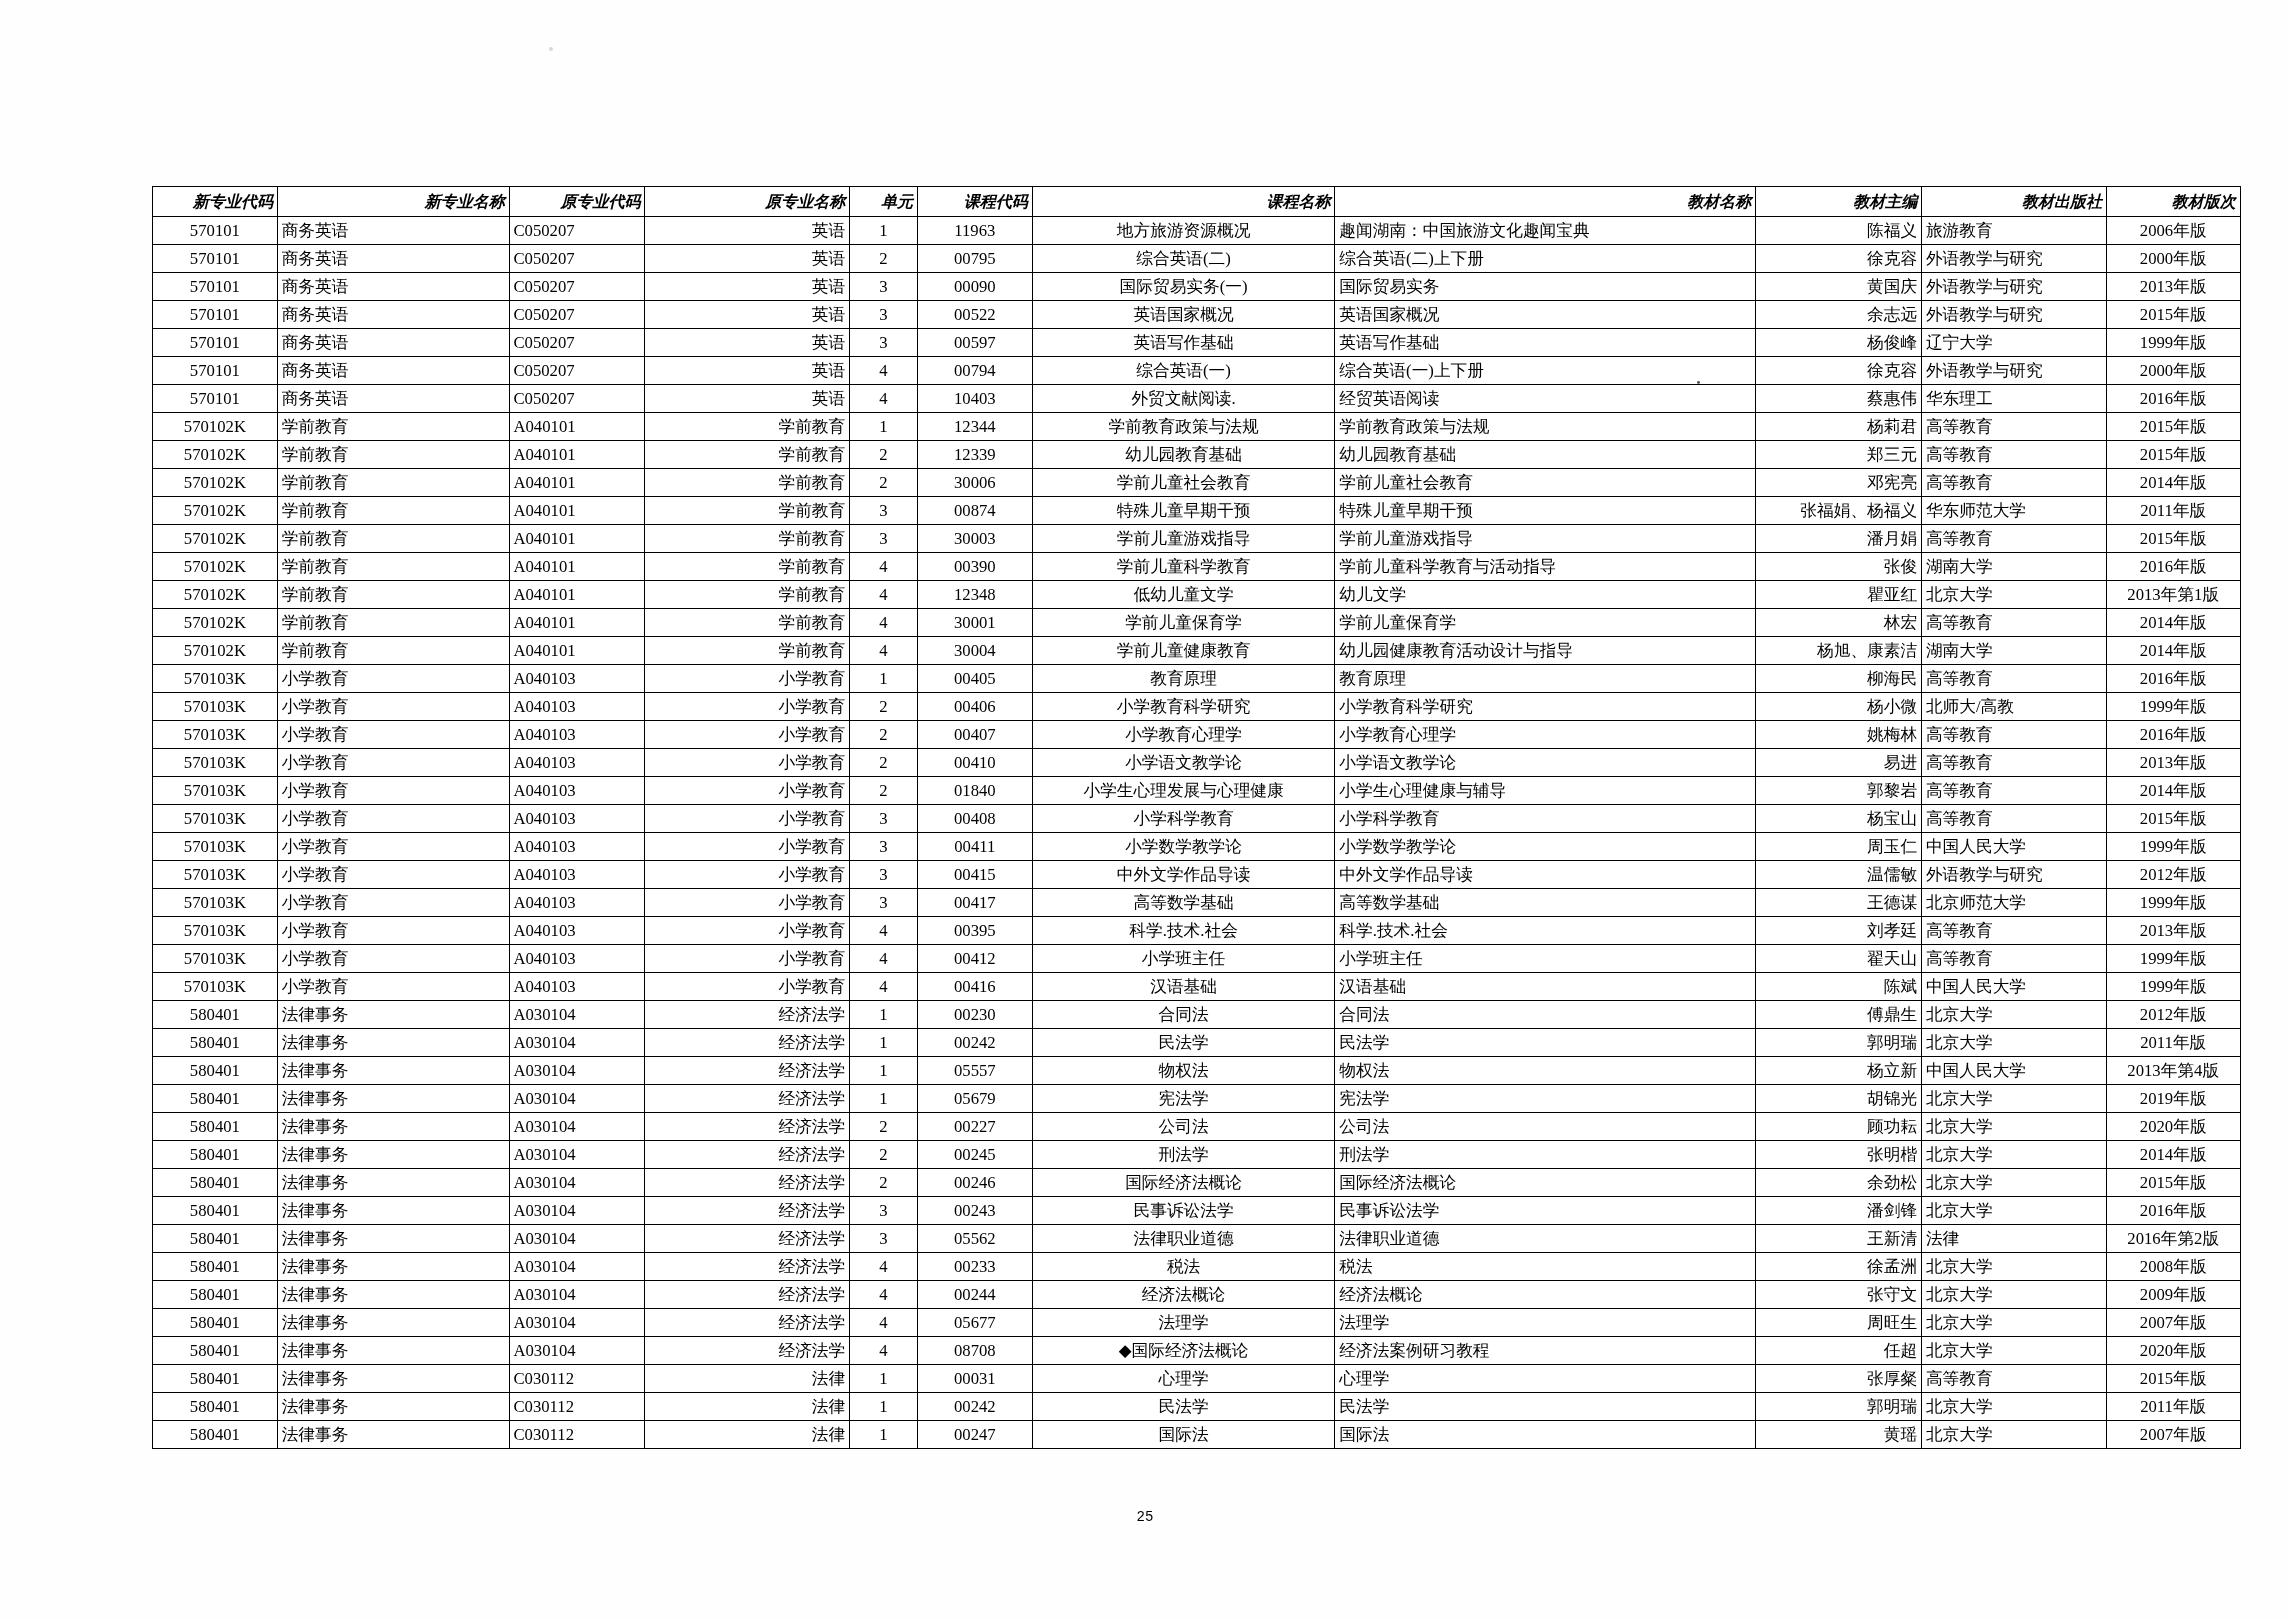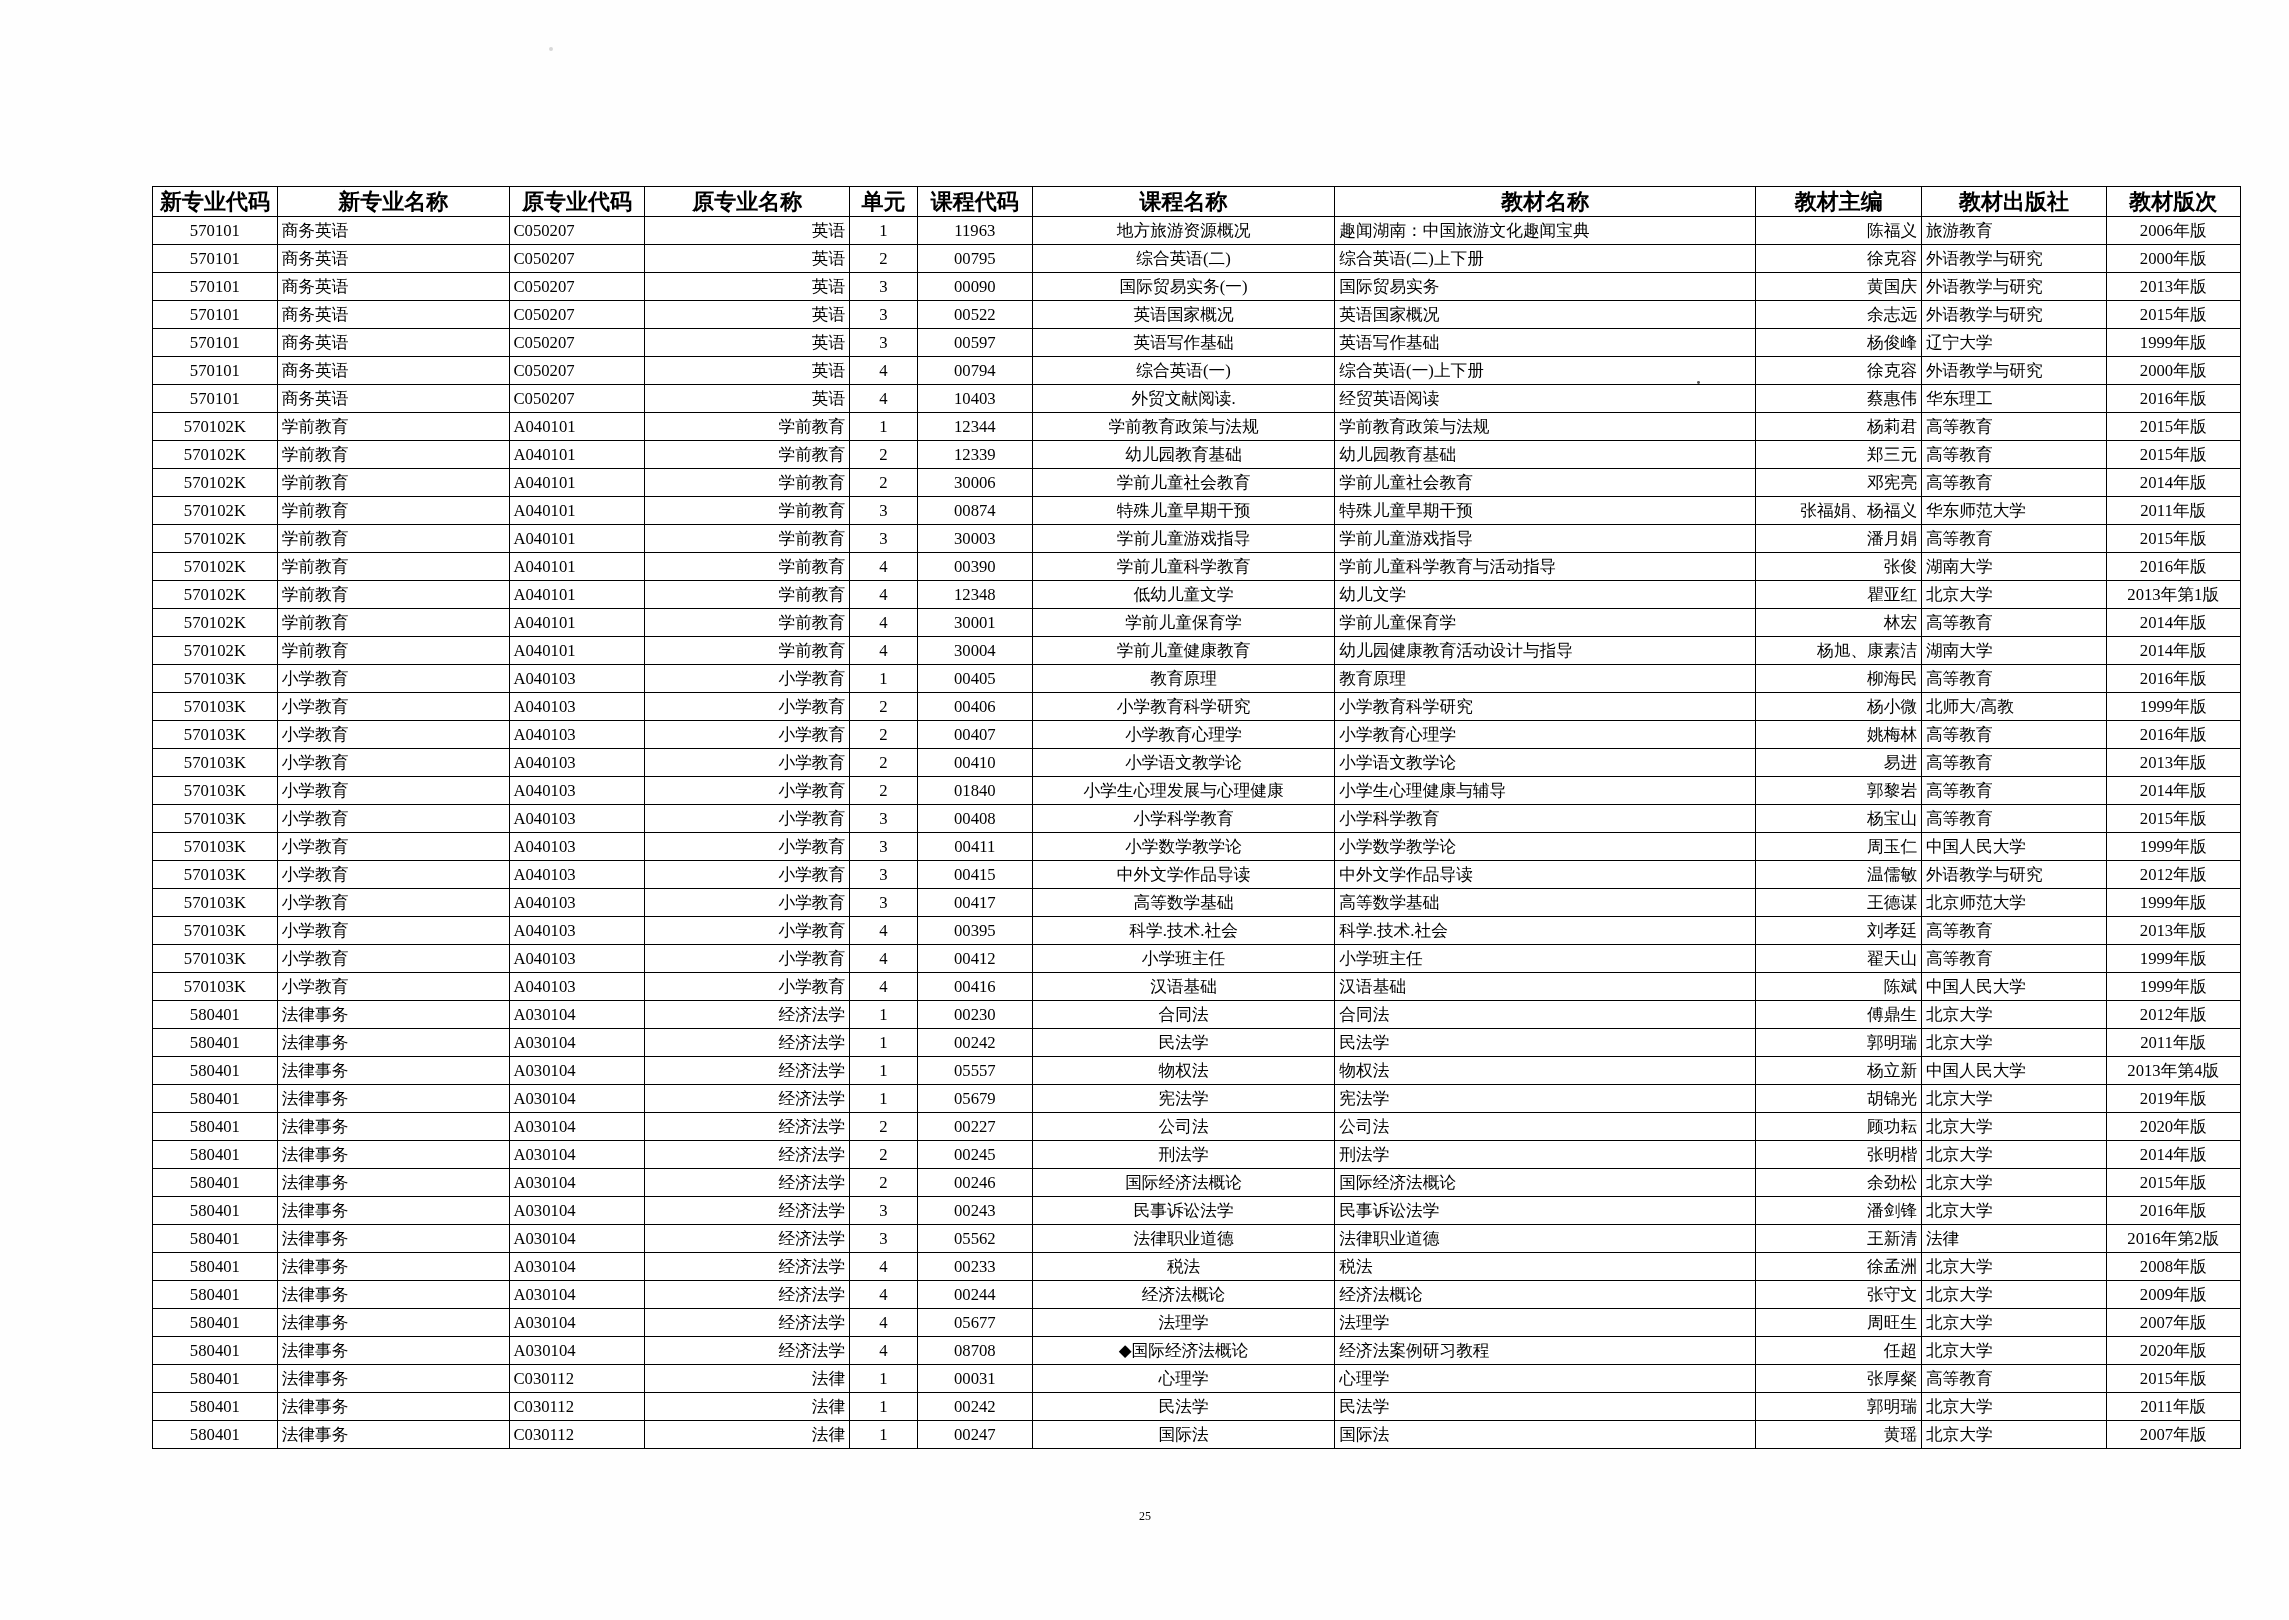--- a/index.html
+++ b/index.html
@@ -39,25 +39,26 @@
   table.course-table td {
     border: 1px solid #000000;
     padding: 0 3.9px;
     height: 27px;
     line-height: 27px;
     white-space: nowrap;
     overflow: hidden;
     font-weight: normal;
   }
   table.course-table thead th {
-    text-align: center;
+    text-align: right;
     font-weight: bold;
-    font-size: 22px;
+    font-size: 16px;
     height: 29px;
     line-height: 29px;
+    font-style: italic;
   }
   
   .c-newcode   { text-align: center; width: 116px; }
   .c-newname   { text-align: left;   width: 223px; }
   .c-oldcode   { width: 127px; }
   .c-oldname   { text-align: right;   width: 196px; }
   .c-unit      { text-align: center; width: 59px; }
   .c-ccode     { text-align: center; width: 106px; margin-left: 40px; }
   .c-cname     { text-align: center;   width: 294px; }
   .c-book      { text-align: left;   width: 412px; }
@@ -67,22 +68,22 @@
 
   thead .c-newname, thead .c-oldname, thead .c-cname,
   thead .c-book, thead .c-editor, thead .c-press { text-align: center; }
 
   .page-number {
     position: absolute;
     left: 0;
     top: 1509px;
     width: 2290px;
     text-align: center;
-    font-size: 12px;
-    font-family: Liberation Serif, serif;
+    font-size: 14px;
+    font-family: Liberation Mono, monospace;
   }
   .stray-dot {
     position: absolute;
     left: 1697px;
     top: 381px;
     width: 2.9px;
     height: 2.9px;
     background: #555;
     border-radius: 50%;
   }

